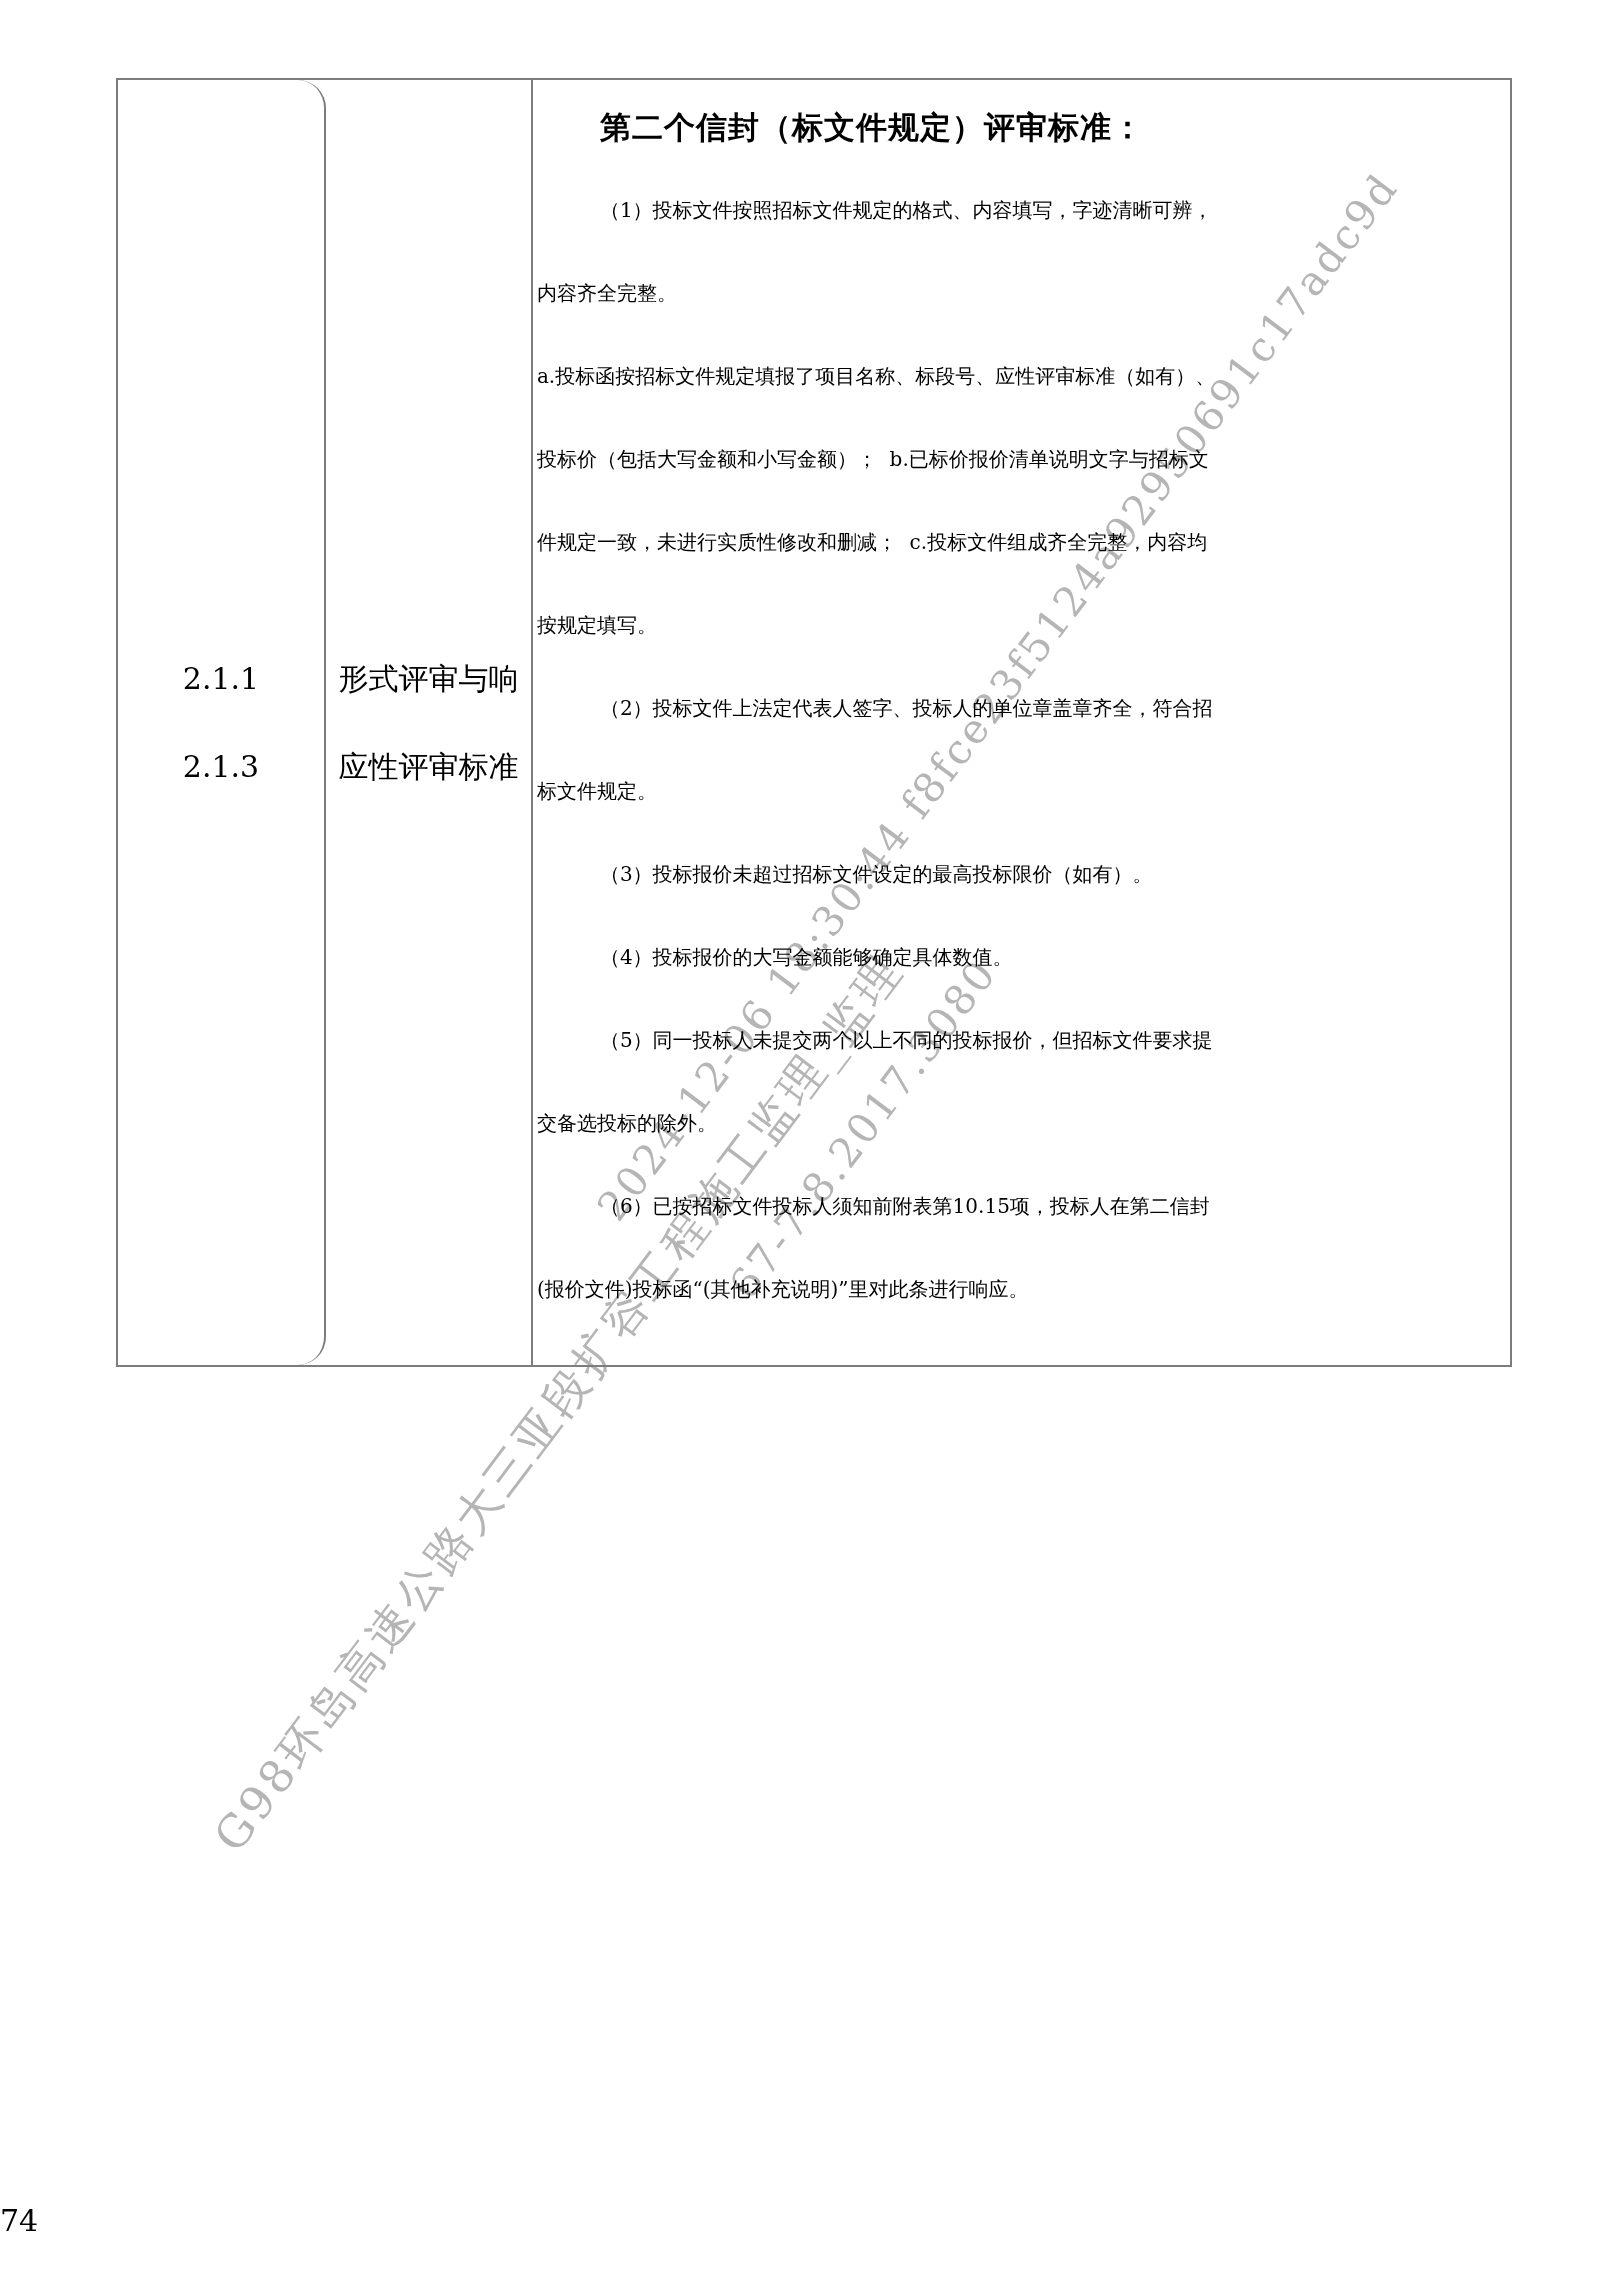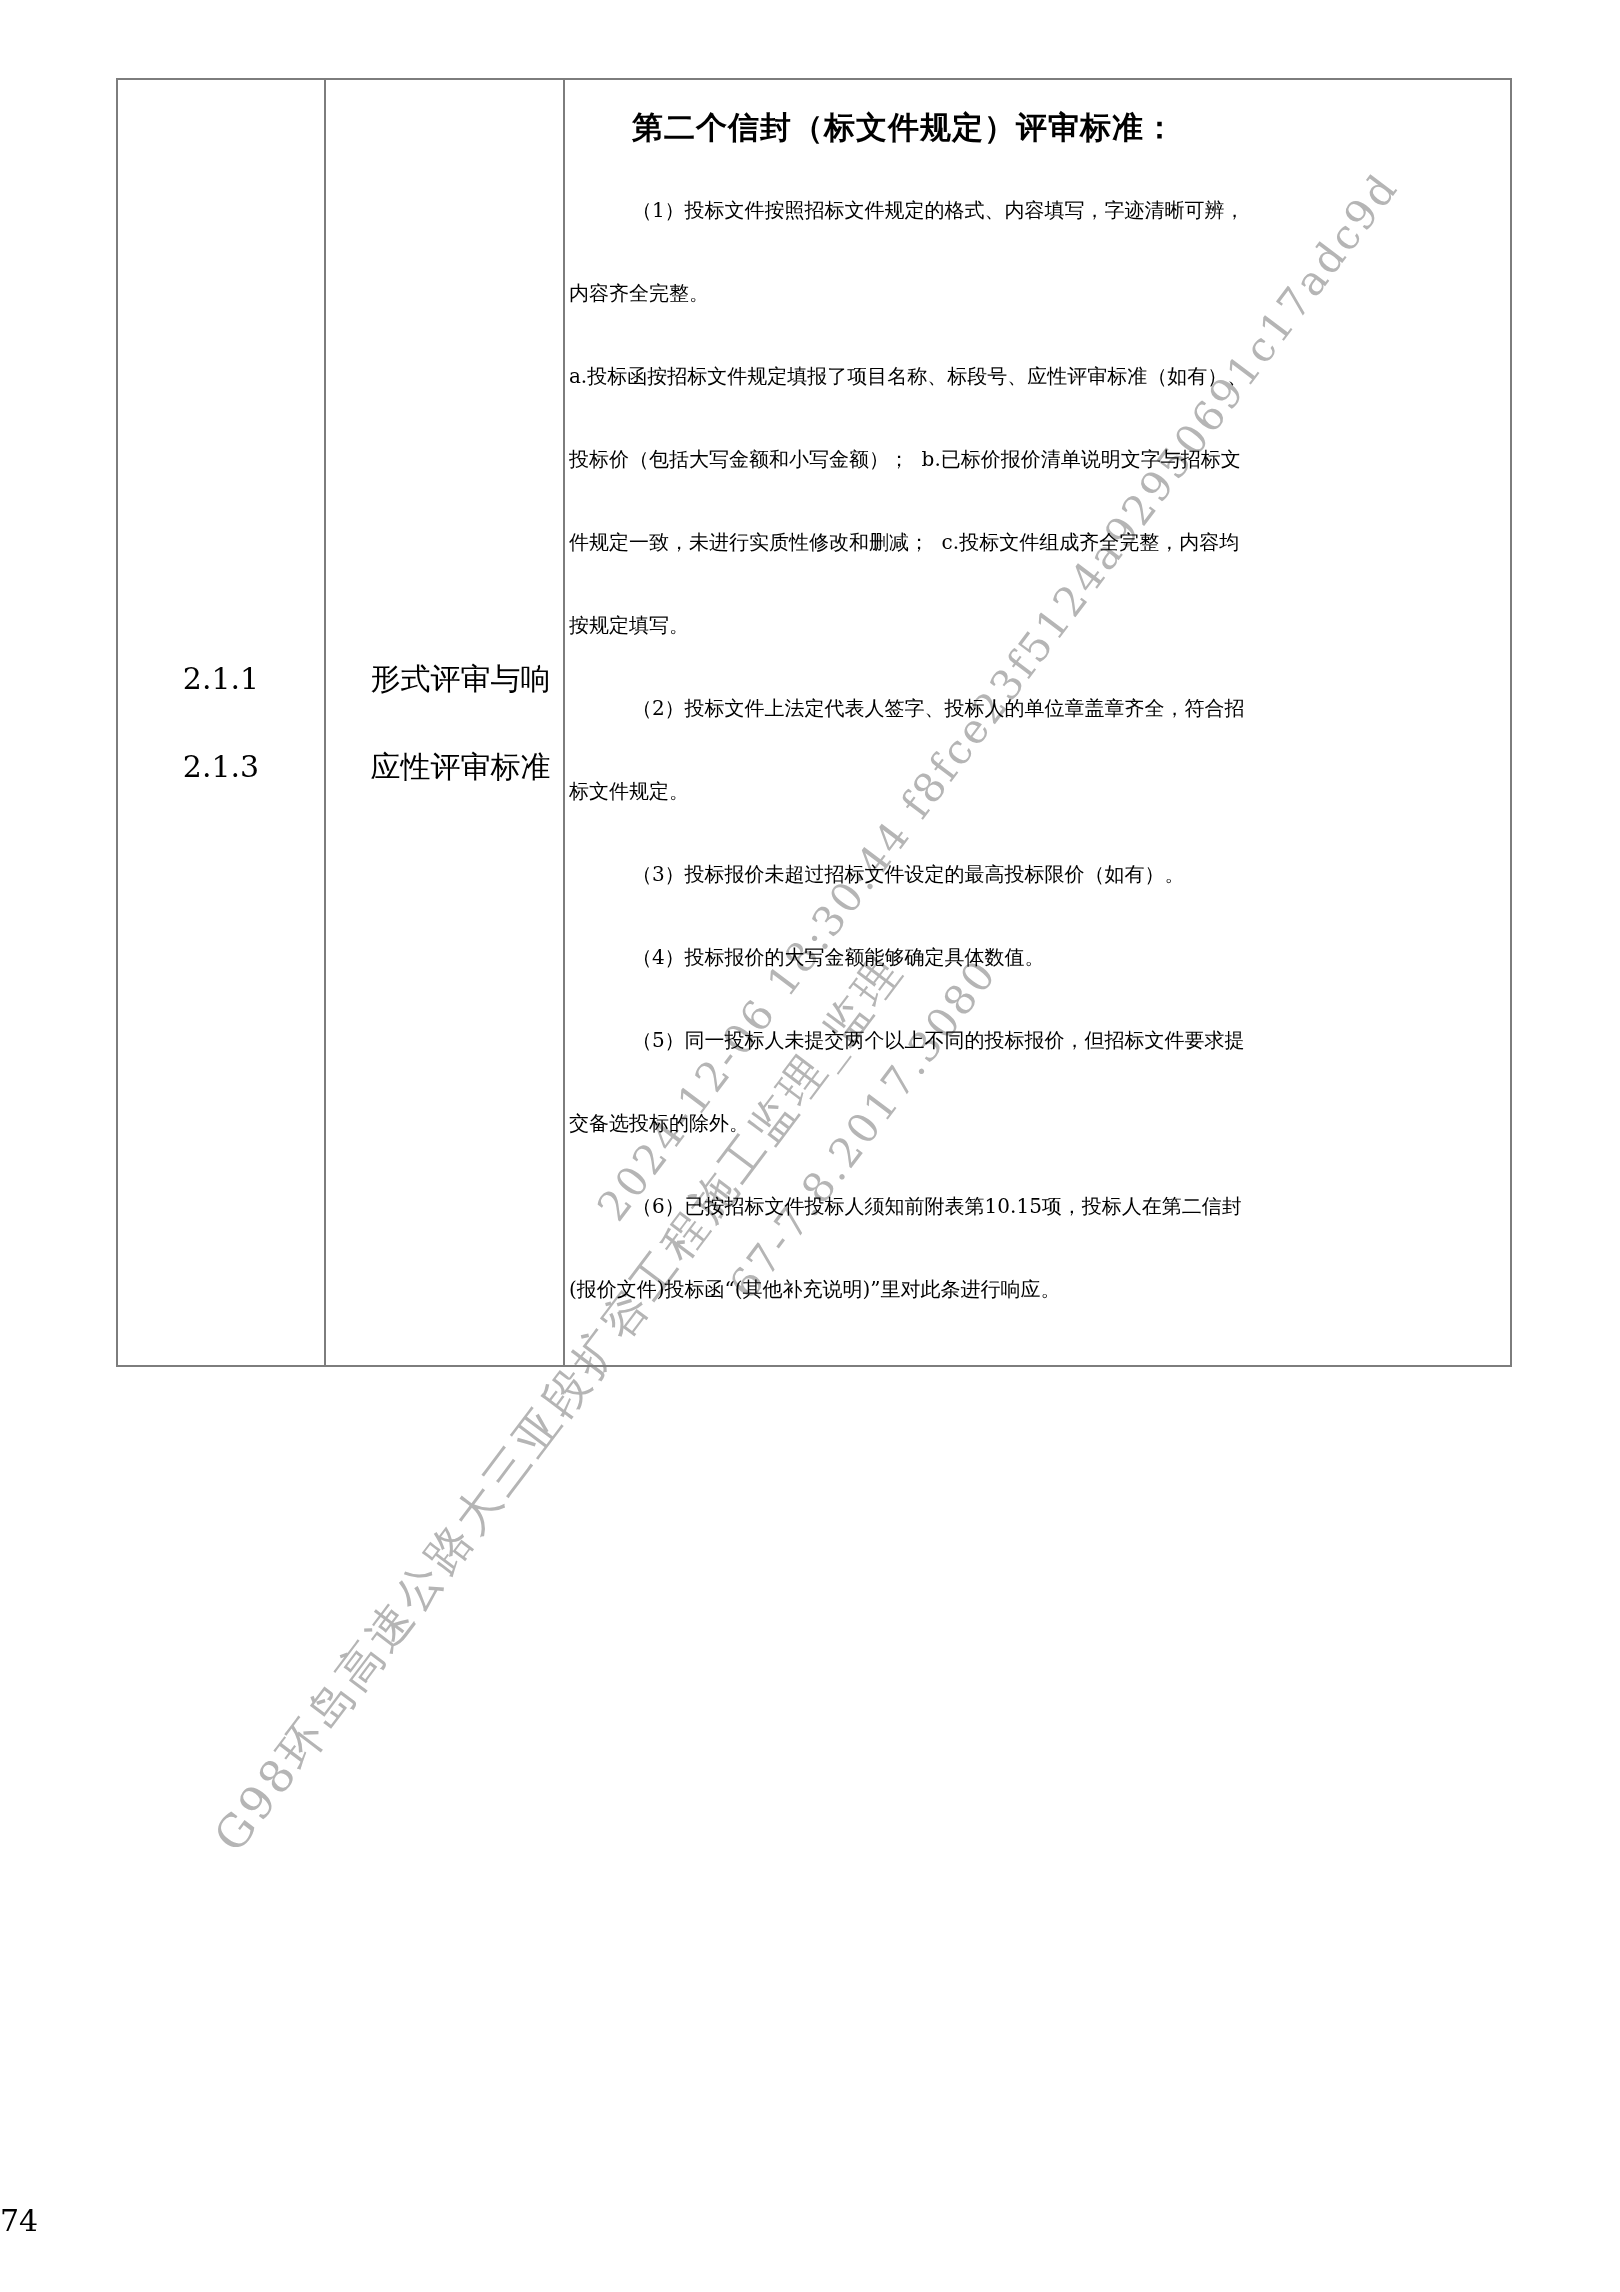--- a/index.html
+++ b/index.html
@@ -43,21 +43,20 @@
     row-gap:45px;
     font-size:30px;
   }
   .col2{
     width:207px;
     border-right:2px solid #7d7d7d;
     display:flex;flex-direction:column;
     justify-content:center;align-items:center;
     row-gap:45px;
     font-size:30px;
-    margin-left:32px;
   }
   .col3{
     flex:1;
     padding:5.9px 19.6px 0 3.9px;
     overflow:hidden;
   }
   .line{
     font-size:20px;
     line-height:83px;
     height:83px;
@@ -82,21 +81,21 @@
 <body>
 
 <div class="page" style="background: rgb(255, 255, 255);">
 
   <div class="wm wm1" style="color: rgb(181, 181, 181);">G98环岛高速公路大三亚段扩容工程施工监理_监理</div>
   <div class="wm wm2" style="color: rgb(181, 181, 181);">2024-12-06 18:30:44 f8fce23f5124a92950691c17adc9d</div>
   <div class="wm wm3" style="color: rgb(181, 181, 181);">67-7.8.2017.3080</div>
 
   <div class="doc-table" style="border-color: rgb(125, 125, 125);">
 
-    <div class="cell col1" style="border-right-color: rgb(125, 125, 125);">
+    <div class="cell col1" style="border-right-color: rgb(125, 125, 125); border-radius: 28px;">
       <div class="cell-line">2.1.1</div>
       <div class="cell-line">2.1.3</div>
     </div>
 
     <div class="cell col2" style="border-right-color: rgb(125, 125, 125);">
       <div class="cell-line">形式评审与响</div>
       <div class="cell-line">应性评审标准</div>
     </div>
 
     <div class="cell col3">

